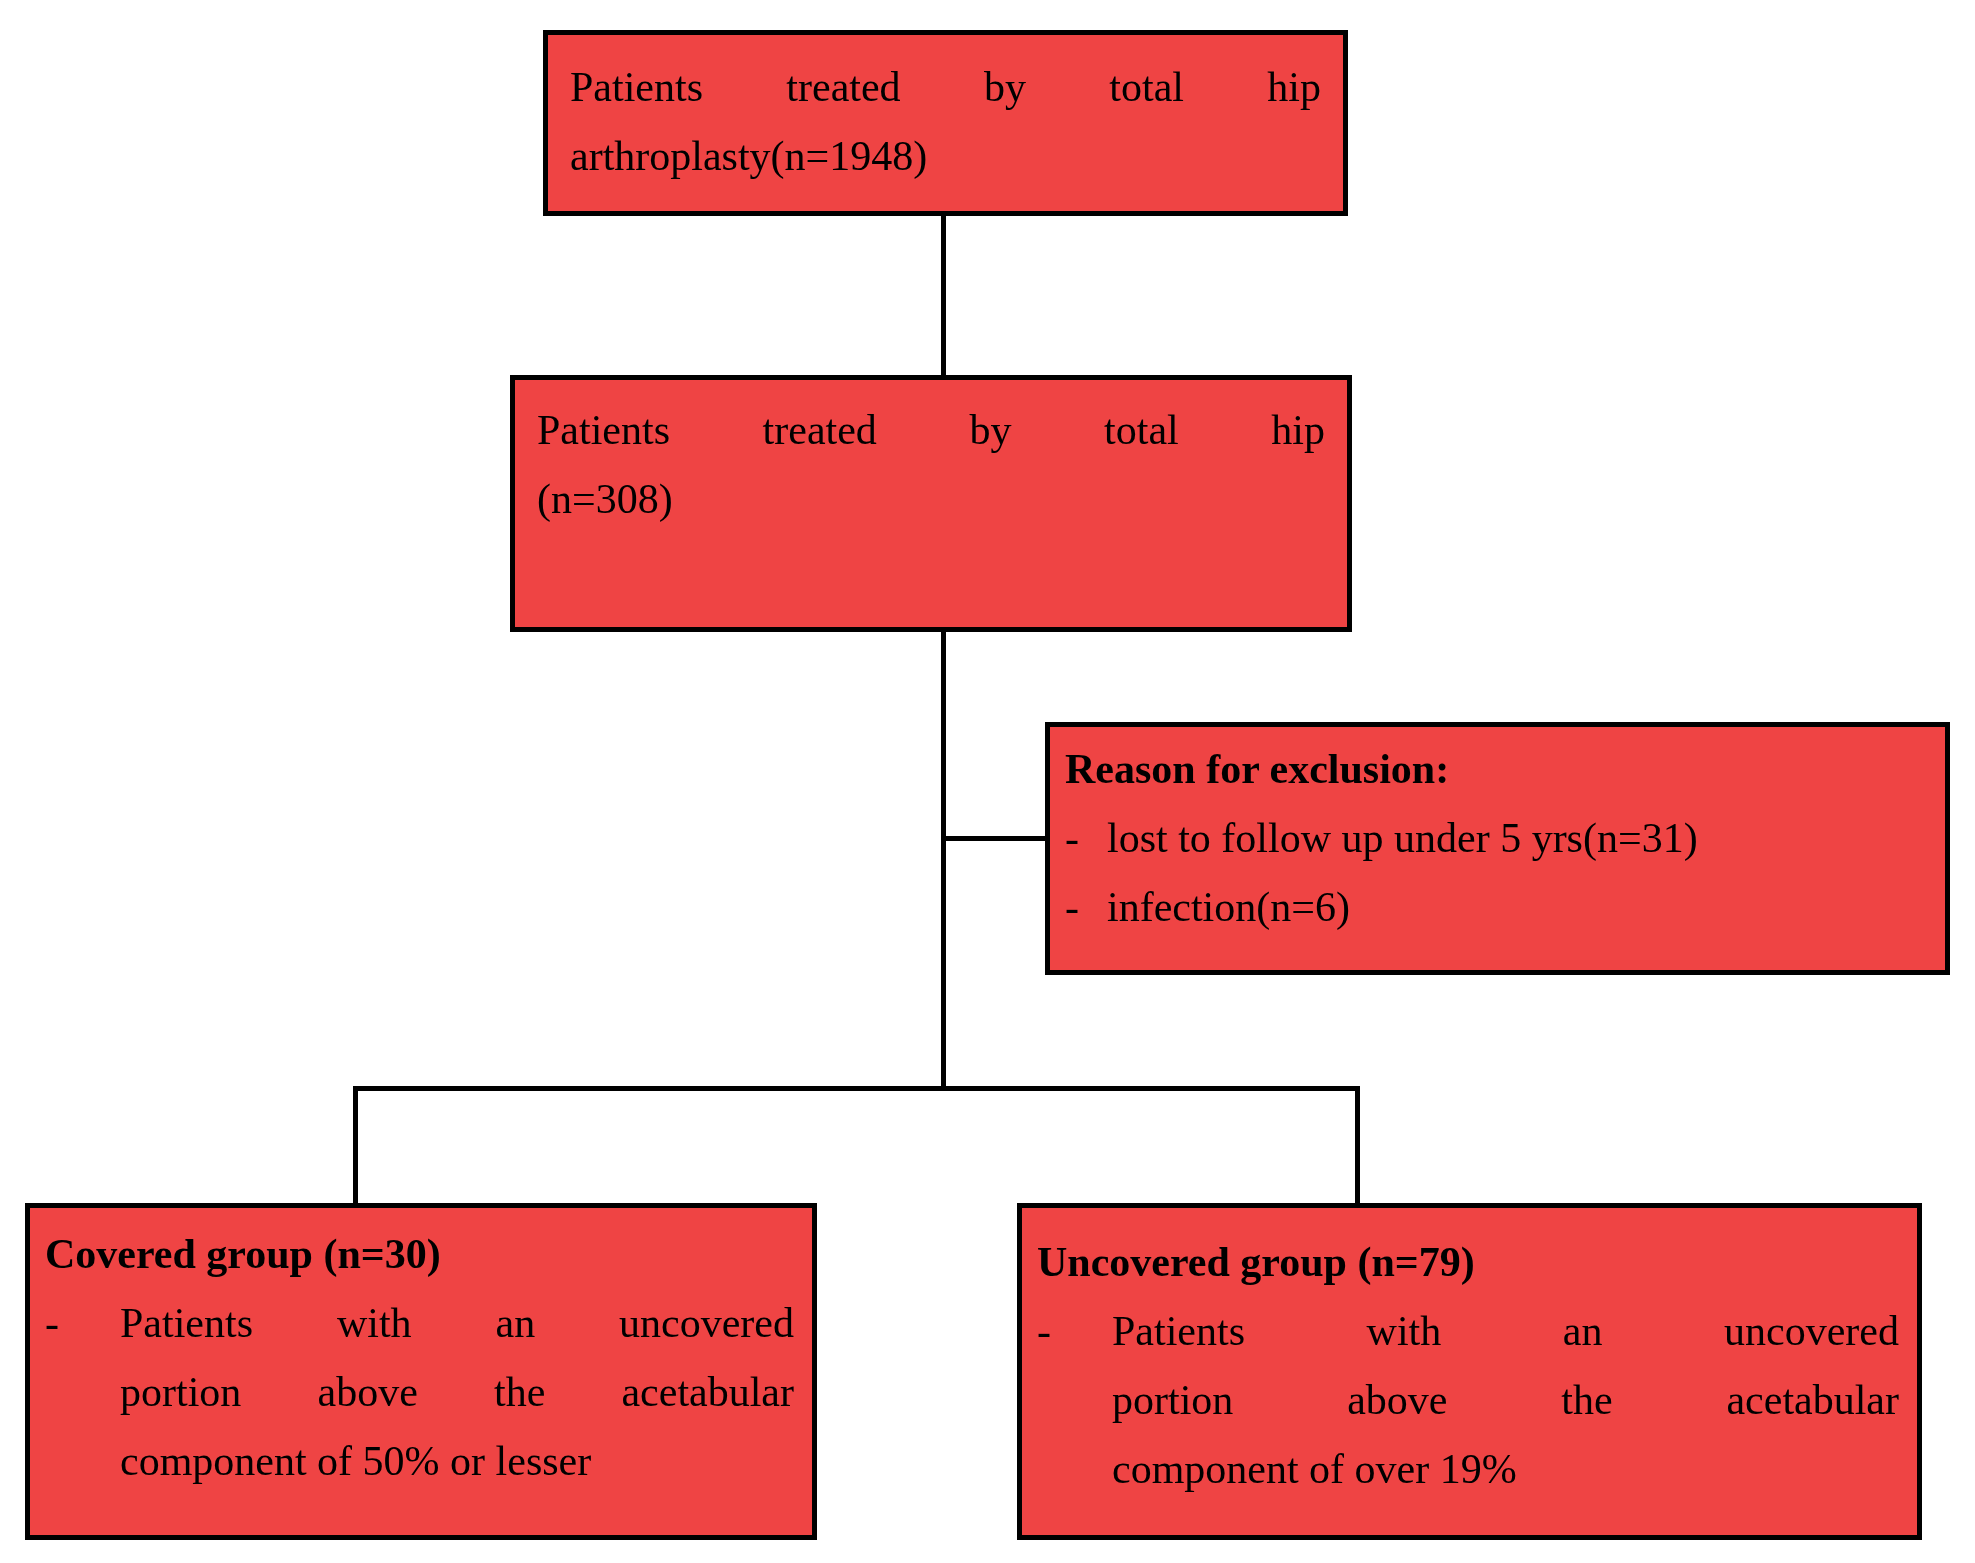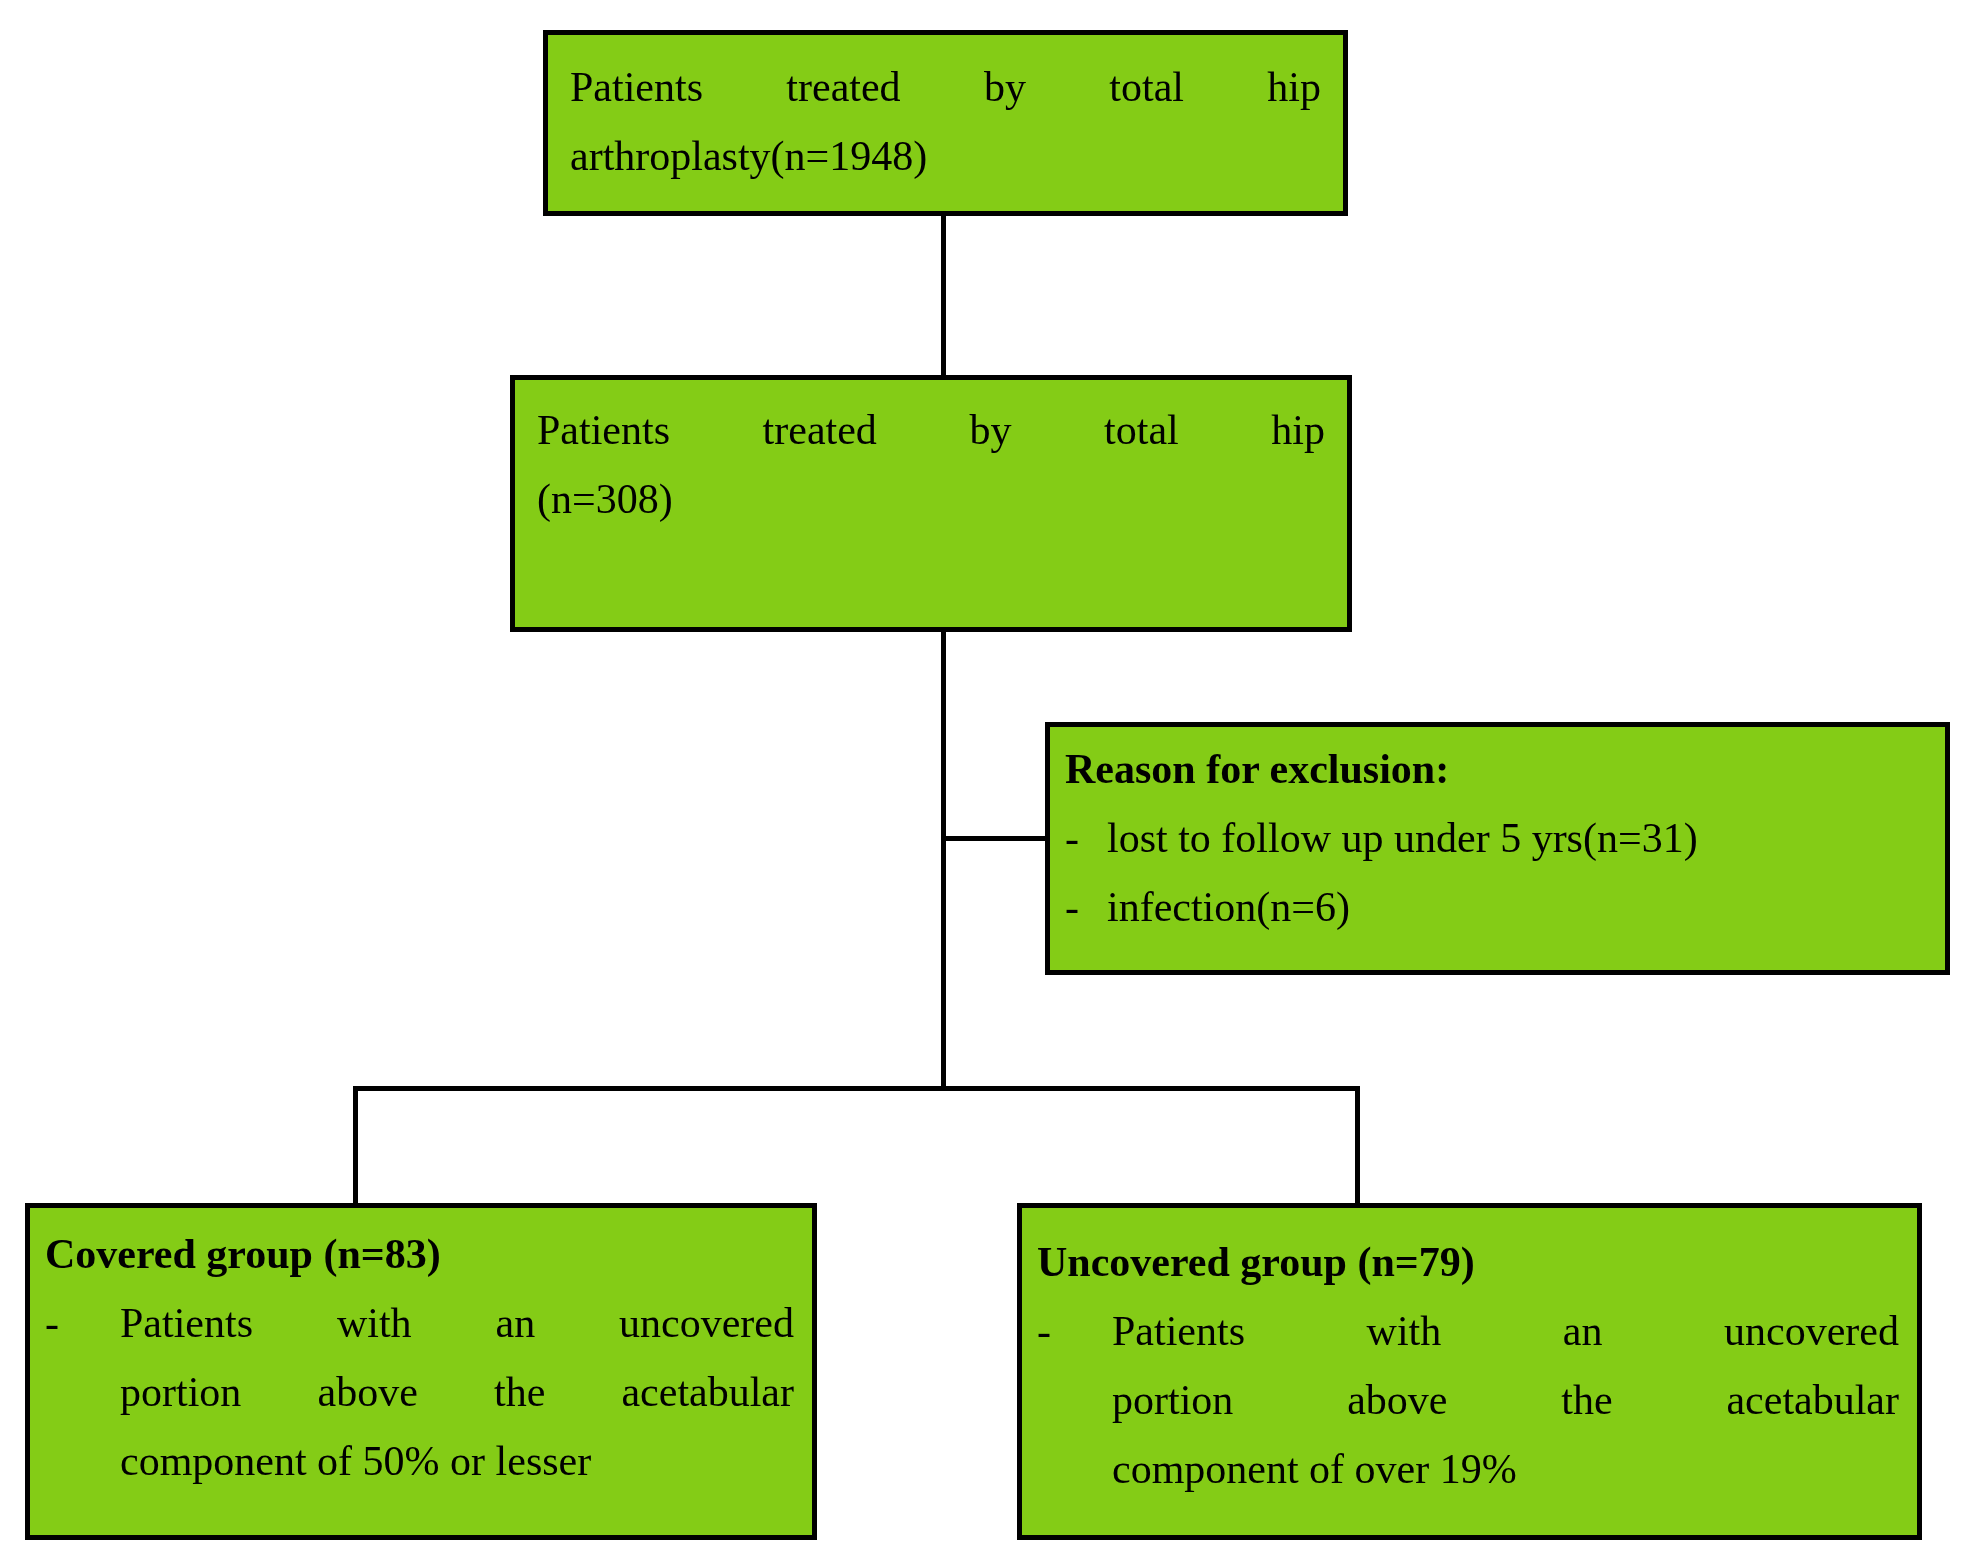--- a/index.html
+++ b/index.html
@@ -13,21 +13,21 @@
     height: 1563px;
     background: #ffffff;
     color: #000000;
     font-family: "Liberation Serif", "DejaVu Serif", serif;
     overflow: hidden;
   }
   .box {
     position: absolute;
     box-sizing: border-box;
     border: 5px solid #000000;
-    background: #84cc16;
+    background: #ef4444;
     font-size: 42px;
     line-height: 69px;
   }
   .conn {
     position: absolute;
     background: #000000;
   }
   .jline {                 
     text-align: justify;
     text-align-last: justify;
@@ -94,21 +94,21 @@
       <span class="marker">-</span>
       <span class="btxt nline">lost to follow up under 5 yrs(n=31)</span>
     </div>
     <div class="bullet">
       <span class="marker">-</span>
       <span class="btxt nline">infection(n=6)</span>
     </div>
   </div>
 
   <div class="box" id="covered-box">
-    <div class="title">Covered group (n=83)</div>
+    <div class="title">Covered group (n=30)</div>
     <div class="bullet">
       <span class="marker">-</span>
       <span class="btxt">
         <div class="jline">Patients with an uncovered</div>
         <div class="jline">portion above the acetabular</div>
         <div class="nline">component of 50% or lesser</div>
       </span>
     </div>
   </div>
 

